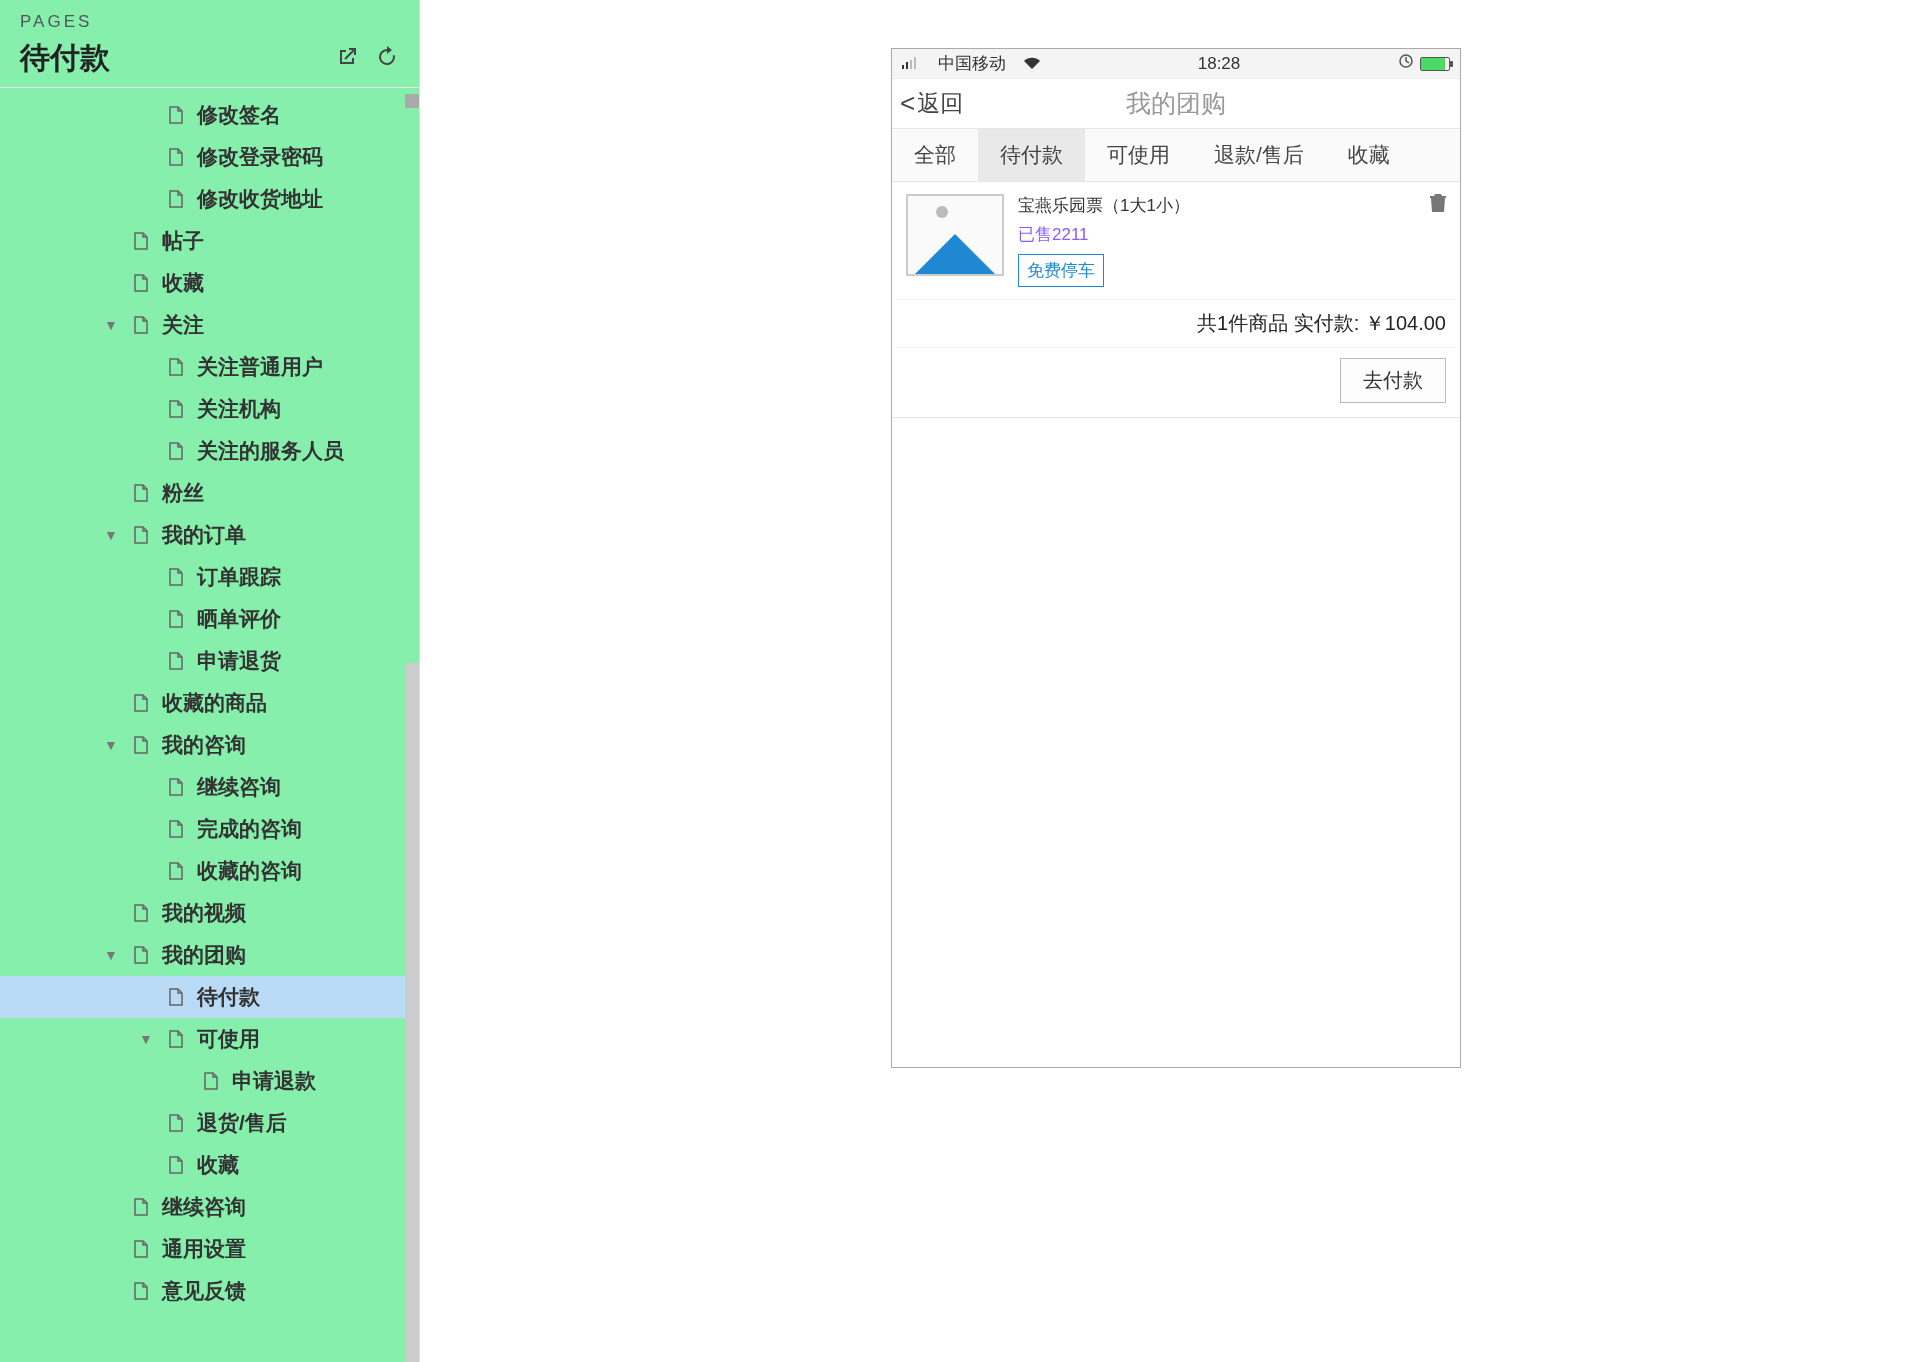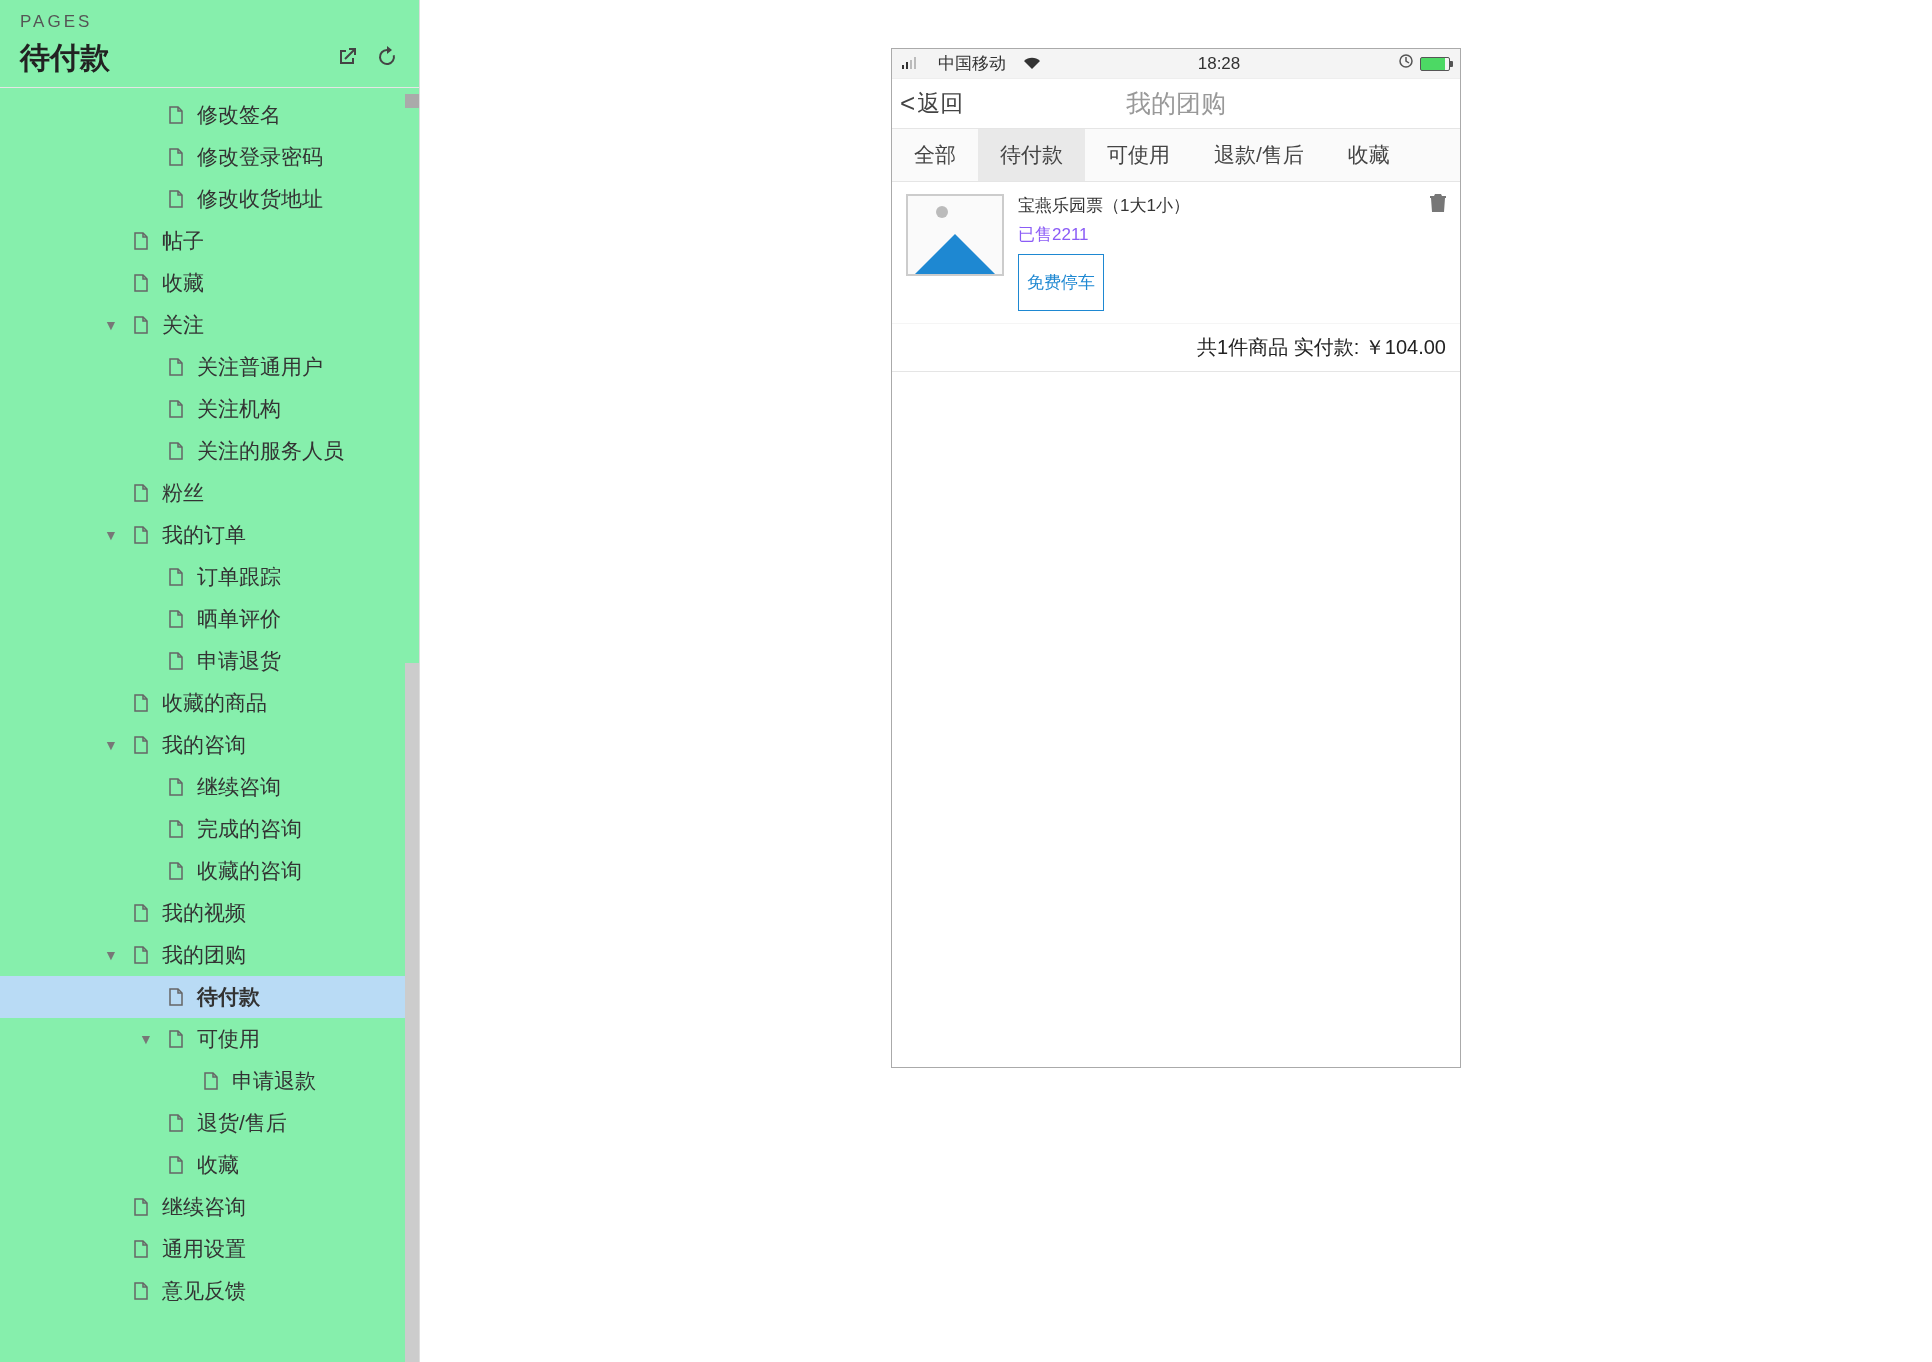--- a/index.html
+++ b/index.html
@@ -11,21 +11,21 @@
   .sidebar-label { font-size: 17px; letter-spacing: 3px; color: #555; font-weight: 400; }
   .sidebar-title-row { display: flex; justify-content: space-between; align-items: center; margin-top: 6px; }
   .sidebar-title { font-size: 30px; font-weight: 700; color: #222; }
   .sidebar-actions { display: flex; gap: 16px; }
   .sidebar-action svg { width: 24px; height: 24px; fill: #444; }
   
   .tree { flex: 1; overflow-y: auto; position: relative; }
   .tree-inner { padding: 6px 0; }
   
   
-  .row { display:flex; align-items:center; height:42px; font-size:21px; color:#333; cursor:pointer; }
+  .row { display:flex; align-items:center; height:42px; font-size:21px; color:#333; cursor:pointer;font-weight:bold; }
   .row.selected { background:#b9dbf5; font-weight:700; }
   .row .sp { flex-shrink:0; }
   .row .crt { width:18px; text-align:center; color:#777; font-size:14px; flex-shrink:0; }
   .row .fi { width:20px; height:20px; margin-right:12px; flex-shrink:0; }
   .row .fi svg { width:20px; height:20px; }
   .row .lbl { white-space:nowrap; }
   
   
   .scroll-thumb { position:absolute; right:0; top:6px; width:14px; height:14px; background:#aaa; }
   .scroll-track { position:absolute; right:0; top:575px; width:14px; height:785px; background:#ccc; }
@@ -53,21 +53,21 @@
   .tab.active { background:#e9e9e9; }
   
   .order-card { border-bottom:1px solid #e5e5e5; }
   .order-main { display:flex; padding:12px 14px; gap:14px; position:relative; }
   .thumb { width:98px;height:82px;border:2px solid #ccc;display:flex;align-items:flex-end;justify-content:center;background:#fafafa;position:relative;overflow:hidden;}
   .thumb .sun{position:absolute;top:10px;left:28px;width:12px;height:12px;border-radius:50%;background:#bbb;}
   .thumb .mtn{width:0;height:0;border-left:40px solid transparent;border-right:40px solid transparent;border-bottom:40px solid #1e88d2;}
   .order-info { flex:1; }
   .order-title { font-size:17px; color:#333; margin-bottom:6px; }
   .order-sold { font-size:17px; color:#8b5cf6; margin-bottom:8px; }
-  .order-tag { display:inline-block;border:1px solid #1e88d2;color:#1e88d2;font-size:17px;padding:16px 8px; }
+  .order-tag { display:inline-block;border:1px solid #1e88d2;color:#1e88d2;font-size:17px;padding:4px 8px; }
   .delete-icon { position:absolute; right:12px; top:10px; }
   .delete-icon svg { width:20px;height:22px;fill:#777; }
   
   .order-summary { padding:10px 14px; text-align:right; font-size:20px; color:#222; border-top:1px solid #f5f5f5; }
   .order-actions { padding:10px 14px 14px; text-align:right; border-top:1px solid #f5f5f5; }
   .pay-btn { display:inline-block; border:1px solid #bbb; padding:8px 22px; font-size:20px; color:#333; background:#fdfdfd; }
 </style>
 </head>
 <body>
 
@@ -389,15 +389,18 @@
           <div class="order-sold">已售2211</div>
           <span class="order-tag">免费停车</span>
         </div>
         <span class="delete-icon">
           <svg viewBox="0 0 20 22">
               <path d="M3 6h14l-1 14H4L3 6zm4-4h6l1 2h4v2H2V4h4l1-2z"></path>
             </svg>
         </span>
       </div>
       <div class="order-summary">共1件商品 实付款:  ￥104.00</div>
+      <div class="order-actions">
+        <span class="pay-btn">去付款</span>
+      </div>
     </div>
   </div>
 </div>
 
 </body></html>

